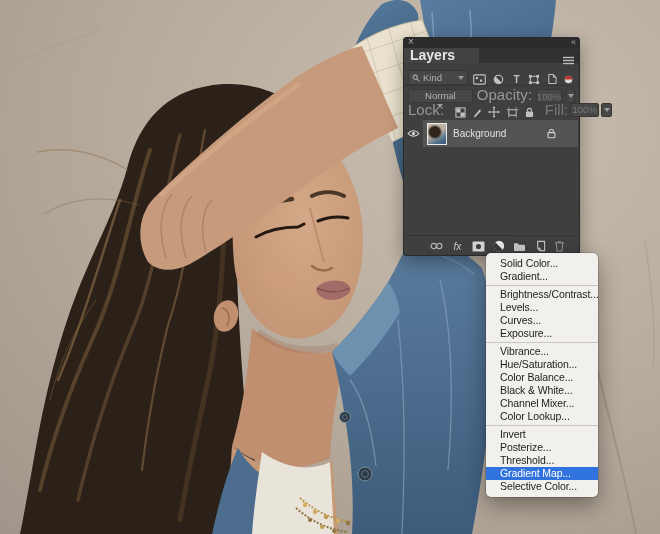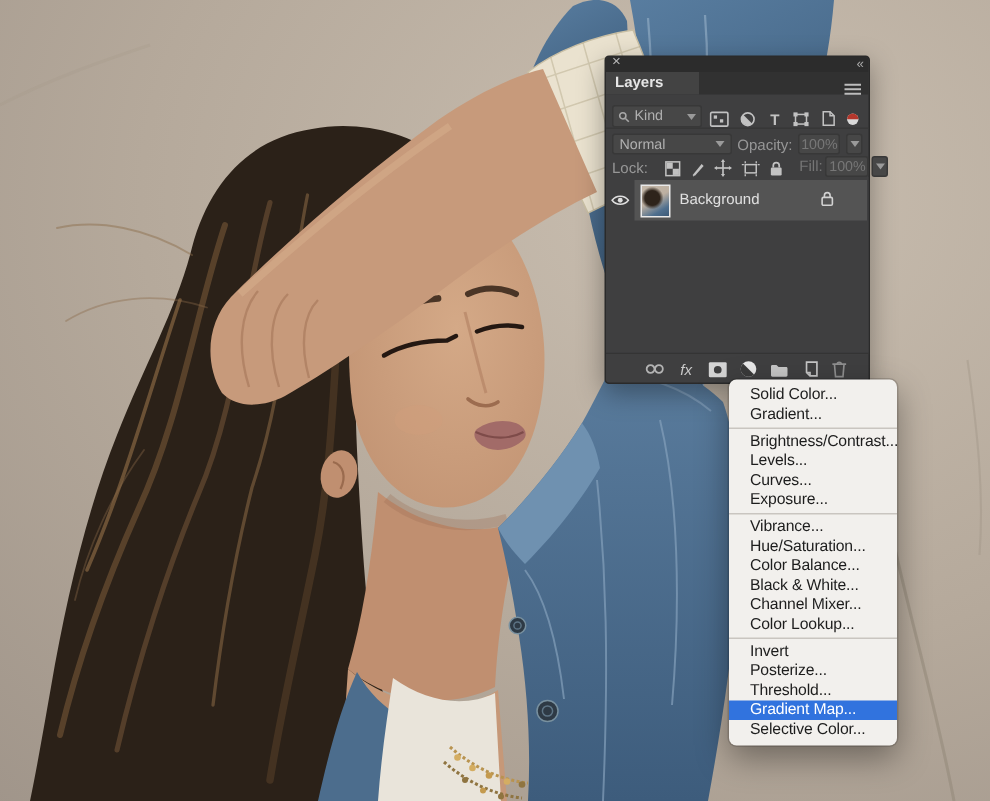--- a/index.html
+++ b/index.html
@@ -9,35 +9,35 @@
 
   
   .panel{position:absolute;left:403px;top:37px;width:177px;height:219px;z-index:20;
          background:#3f3f40;border:1px solid #2a2a2a;border-radius:3px;
          box-shadow:0 6px 18px rgba(0,0,0,.35);box-sizing:border-box;color:#c5c5c5;}
   .titlebar{height:10px;background:#2c2c2c;position:relative;border-radius:2px 2px 0 0;}
   .titlebar .close{position:absolute;left:4px;top:-2px;font-size:10px;color:#b8b8b8;line-height:12px;}
   .titlebar .collapse{position:absolute;right:4px;top:-2px;font-size:9px;color:#a9a9a9;line-height:12px;letter-spacing:-1px;}
   .tabbar{height:15px;background:#313131;position:relative;}
   .tab{position:absolute;left:0;top:0;height:15px;background:#434343;color:#e6e6e6;
-       font-size:10px;font-weight:bold;line-height:15px;padding:0 24px 0 6px;}
+       font-size:14px;font-weight:bold;line-height:15px;padding:0 24px 0 6px;}
   .panel-menu{position:absolute;right:4px;top:3px;}
   .row{display:flex;align-items:flex-end;padding:0 4px;box-sizing:border-box;}
   .filter-row{height:23px;gap:5px;border-bottom:1px solid #373737;}
   .blend-row{height:17px;gap:4px;}
   .lock-row{height:15px;gap:11px;}
   .field{background:#474747;border:1px solid #383838;border-radius:2px;display:flex;
          align-items:center;font-size:9.5px;color:#b0b0b0;box-sizing:border-box;}
   .kind-box{width:60px;height:15px;gap:3px;padding:0 3px;}
   .kind-box .lbl{flex:1;}
-  .blend-box{width:82px;height:14px;gap:3px;padding:0 4px;}
+  .blend-box{width:82px;height:14px;gap:3px;padding:0 4px;flex-direction:column;}
   .blend-box .lbl{flex:1;}
   .val-box{width:29px;height:14px;justify-content:center;color:#777;}
   .chev-box{width:11px;height:14px;justify-content:center;color:#8a8a8a;}
-  .plabel{font-size:10px;color:#979797;white-space:nowrap;}
+  .plabel{font-size:15px;color:#979797;white-space:nowrap;}
   .plabel.dim{color:#767676;}
   .caret{width:0;height:0;border-left:3px solid transparent;border-right:3px solid transparent;
          border-top:4px solid #9a9a9a;display:inline-block;}
   .ficons{display:flex;align-items:center;gap:5px;flex:1;justify-content:space-between;padding-right:2px;}
   .licons{display:flex;align-items:center;gap:6px;}
   .fillgrp{margin-left:auto;display:flex;align-items:center;gap:2px;margin-top:20px;}
   .list{position:relative;height:117px;background:#3f3f40;}
   .layer-row{position:absolute;left:0;top:2px;width:100%;height:27px;display:flex;align-items:center;}
   .eye-col{width:19px;display:flex;justify-content:center;}
   .row-hl{flex:1;height:27px;background:#545454;display:flex;align-items:center;gap:6px;

